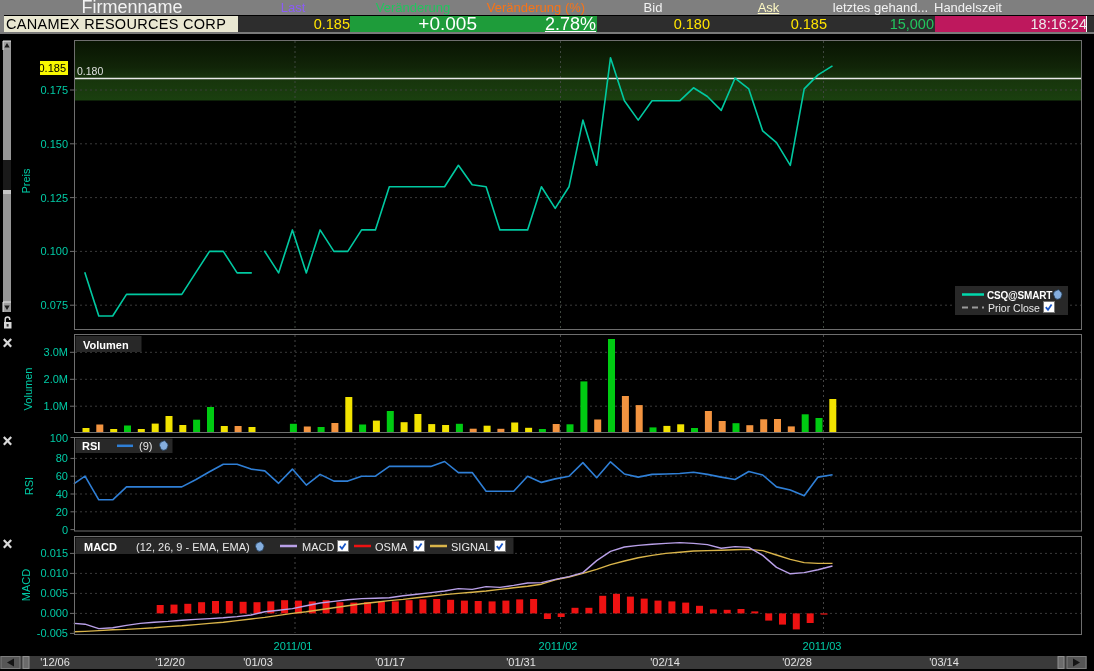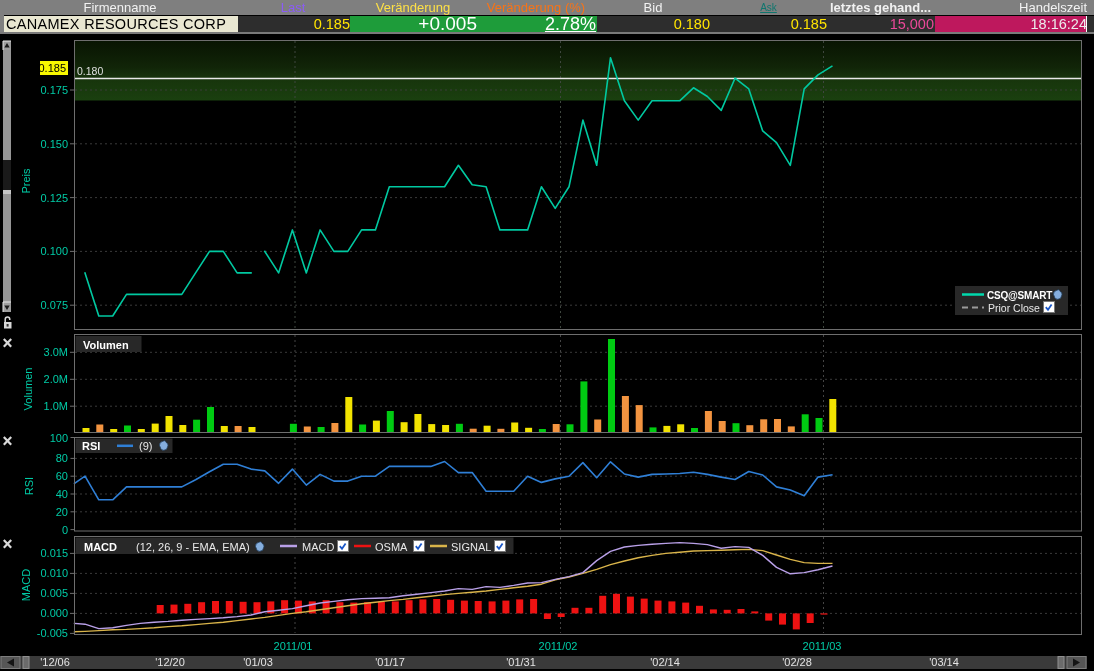--- a/index.html
+++ b/index.html
@@ -3,35 +3,35 @@
 html,body{margin:0;padding:0;background:#000;}
 #root{position:relative;width:1094px;height:671px;background:#000;overflow:hidden;
 font-family:"Liberation Sans",sans-serif;}
 .ax{fill:#00cba6;font-size:11px;}
 .axr{fill:#00cba6;font-size:11px;text-anchor:middle;}
 text{font-family:"Liberation Sans",sans-serif;}
 </style></head>
 <body>
 <div id="root">
 <div style="position:absolute;left:0;top:0;width:1094px;height:15px;background:#7f7f7f"></div>
-<div style="position:absolute;left:4px;top:0;width:232px;height:19px;line-height:15px;text-align:center;color:#f2f2f2;font-size:13px;">Firmenname</div>
+<div style="position:absolute;left:16px;top:0;width:232px;height:19px;line-height:15px;text-align:center;color:#f2f2f2;font-size:18px;">Firmenname</div>
     <div style="position:absolute;left:236px;top:0;width:114px;height:15px;line-height:15px;text-align:center;color:#8b5cf6;font-size:13px;">Last</div>
-    <div style="position:absolute;left:350px;top:0;width:126px;height:30px;line-height:15px;text-align:center;color:#fde047;font-size:13px;">Veränderung</div>
+    <div style="position:absolute;left:350px;top:0;width:126px;height:30px;line-height:15px;text-align:center;color:#22c55e;font-size:13px;">Veränderung</div>
     <div style="position:absolute;left:476px;top:0;width:120px;height:15px;line-height:15px;text-align:center;color:#f97316;font-size:13px;">Veränderung (%)</div>
     <div style="position:absolute;left:596px;top:0;width:114px;height:29px;line-height:15px;text-align:center;color:#f2f2f2;font-size:13px;">Bid</div>
-    <div style="position:absolute;left:710px;top:0;width:117px;height:15px;line-height:15px;text-align:center;color:#0f766e;font-size:10px;text-decoration:underline;">Ask</div>
-    <div style="position:absolute;left:827px;top:0;width:107px;height:15px;line-height:15px;text-align:center;color:#f2f2f2;font-size:13px;font-weight:bold;">letztes gehand...</div>
-    <div style="position:absolute;left:934px;top:0;width:153px;height:15px;line-height:15px;text-align:right;color:#f2f2f2;font-size:13px;">Handelszeit</div>
+    <div style="position:absolute;left:710px;top:0;width:117px;height:15px;line-height:15px;text-align:center;color:#fef9c3;font-size:13px;text-decoration:underline;">Ask</div>
+    <div style="position:absolute;left:827px;top:0;width:107px;height:15px;line-height:15px;text-align:center;color:#f2f2f2;font-size:13px;">letztes gehand...</div>
+    <div style="position:absolute;left:934px;top:0;width:153px;height:15px;line-height:15px;text-align:left;color:#f2f2f2;font-size:13px;">Handelszeit</div>
 <div style="position:absolute;left:4px;top:16px;width:232px;height:16px;line-height:16px;background:#e9e7d1;color:#000;font-size:14.5px;text-align:left;padding-left:2px;white-space:nowrap;overflow:hidden;letter-spacing:0.3px;">CANAMEX RESOURCES CORP</div>
     <div style="position:absolute;left:238px;top:16px;width:112px;height:16px;line-height:16px;background:#2d2d2d;color:#ffe400;font-size:14.5px;text-align:right;padding-right:4px;white-space:nowrap;overflow:hidden;">0.185</div>
     <div style="position:absolute;left:350px;top:16px;width:127px;height:16px;line-height:16px;background:#1e9c3a;color:#fff;font-size:19px;text-align:right;padding-right:5px;white-space:nowrap;overflow:hidden;">+0.005</div>
     <div style="position:absolute;left:477px;top:16px;width:119px;height:16px;line-height:16px;background:#1e9c3a;color:#fff;font-size:18px;text-align:right;padding-right:4px;white-space:nowrap;overflow:hidden;text-decoration:underline;">2.78%</div>
     <div style="position:absolute;left:597px;top:16px;width:113px;height:16px;line-height:16px;background:#2d2d2d;color:#ffe400;font-size:14.5px;text-align:right;padding-right:6px;white-space:nowrap;overflow:hidden;">0.180</div>
     <div style="position:absolute;left:711px;top:16px;width:116px;height:16px;line-height:16px;background:#2d2d2d;color:#ffe400;font-size:14.5px;text-align:right;padding-right:6px;white-space:nowrap;overflow:hidden;">0.185</div>
-    <div style="position:absolute;left:828px;top:16px;width:106px;height:16px;line-height:16px;background:#2d2d2d;color:#ec4899;font-size:14.5px;text-align:right;padding-right:6px;white-space:nowrap;overflow:hidden;">15,000</div>
+    <div style="position:absolute;left:828px;top:16px;width:106px;height:16px;line-height:16px;background:#2d2d2d;color:#22c55e;font-size:14.5px;text-align:right;padding-right:6px;white-space:nowrap;overflow:hidden;">15,000</div>
     <div style="position:absolute;left:935px;top:16px;width:152px;height:16px;line-height:16px;background:#be185d;color:#ececec;font-size:14.5px;text-align:right;padding-right:4px;white-space:nowrap;overflow:hidden;">18:16:24</div>
     <div style="position:absolute;left:1086px;top:16px;width:2px;height:16px;background:#fff"></div>
     <div style="position:absolute;left:0;top:15px;width:4px;height:18px;background:#7f7f7f"></div>
     <div style="position:absolute;left:1087px;top:16px;width:7px;height:16px;background:#2e2e2e"></div>
     <div style="position:absolute;left:0;top:32px;width:1094px;height:2px;background:#7a7a7a"></div>
 <svg width="1094" height="671" style="position:absolute;left:0;top:0">
       <linearGradient id="gband" x1="0" y1="0" x2="0" y2="1">
         <stop offset="0" stop-color="#081402"></stop>
         <stop offset="0.45" stop-color="#112508"></stop>
         <stop offset="0.63" stop-color="#17340c"></stop>

